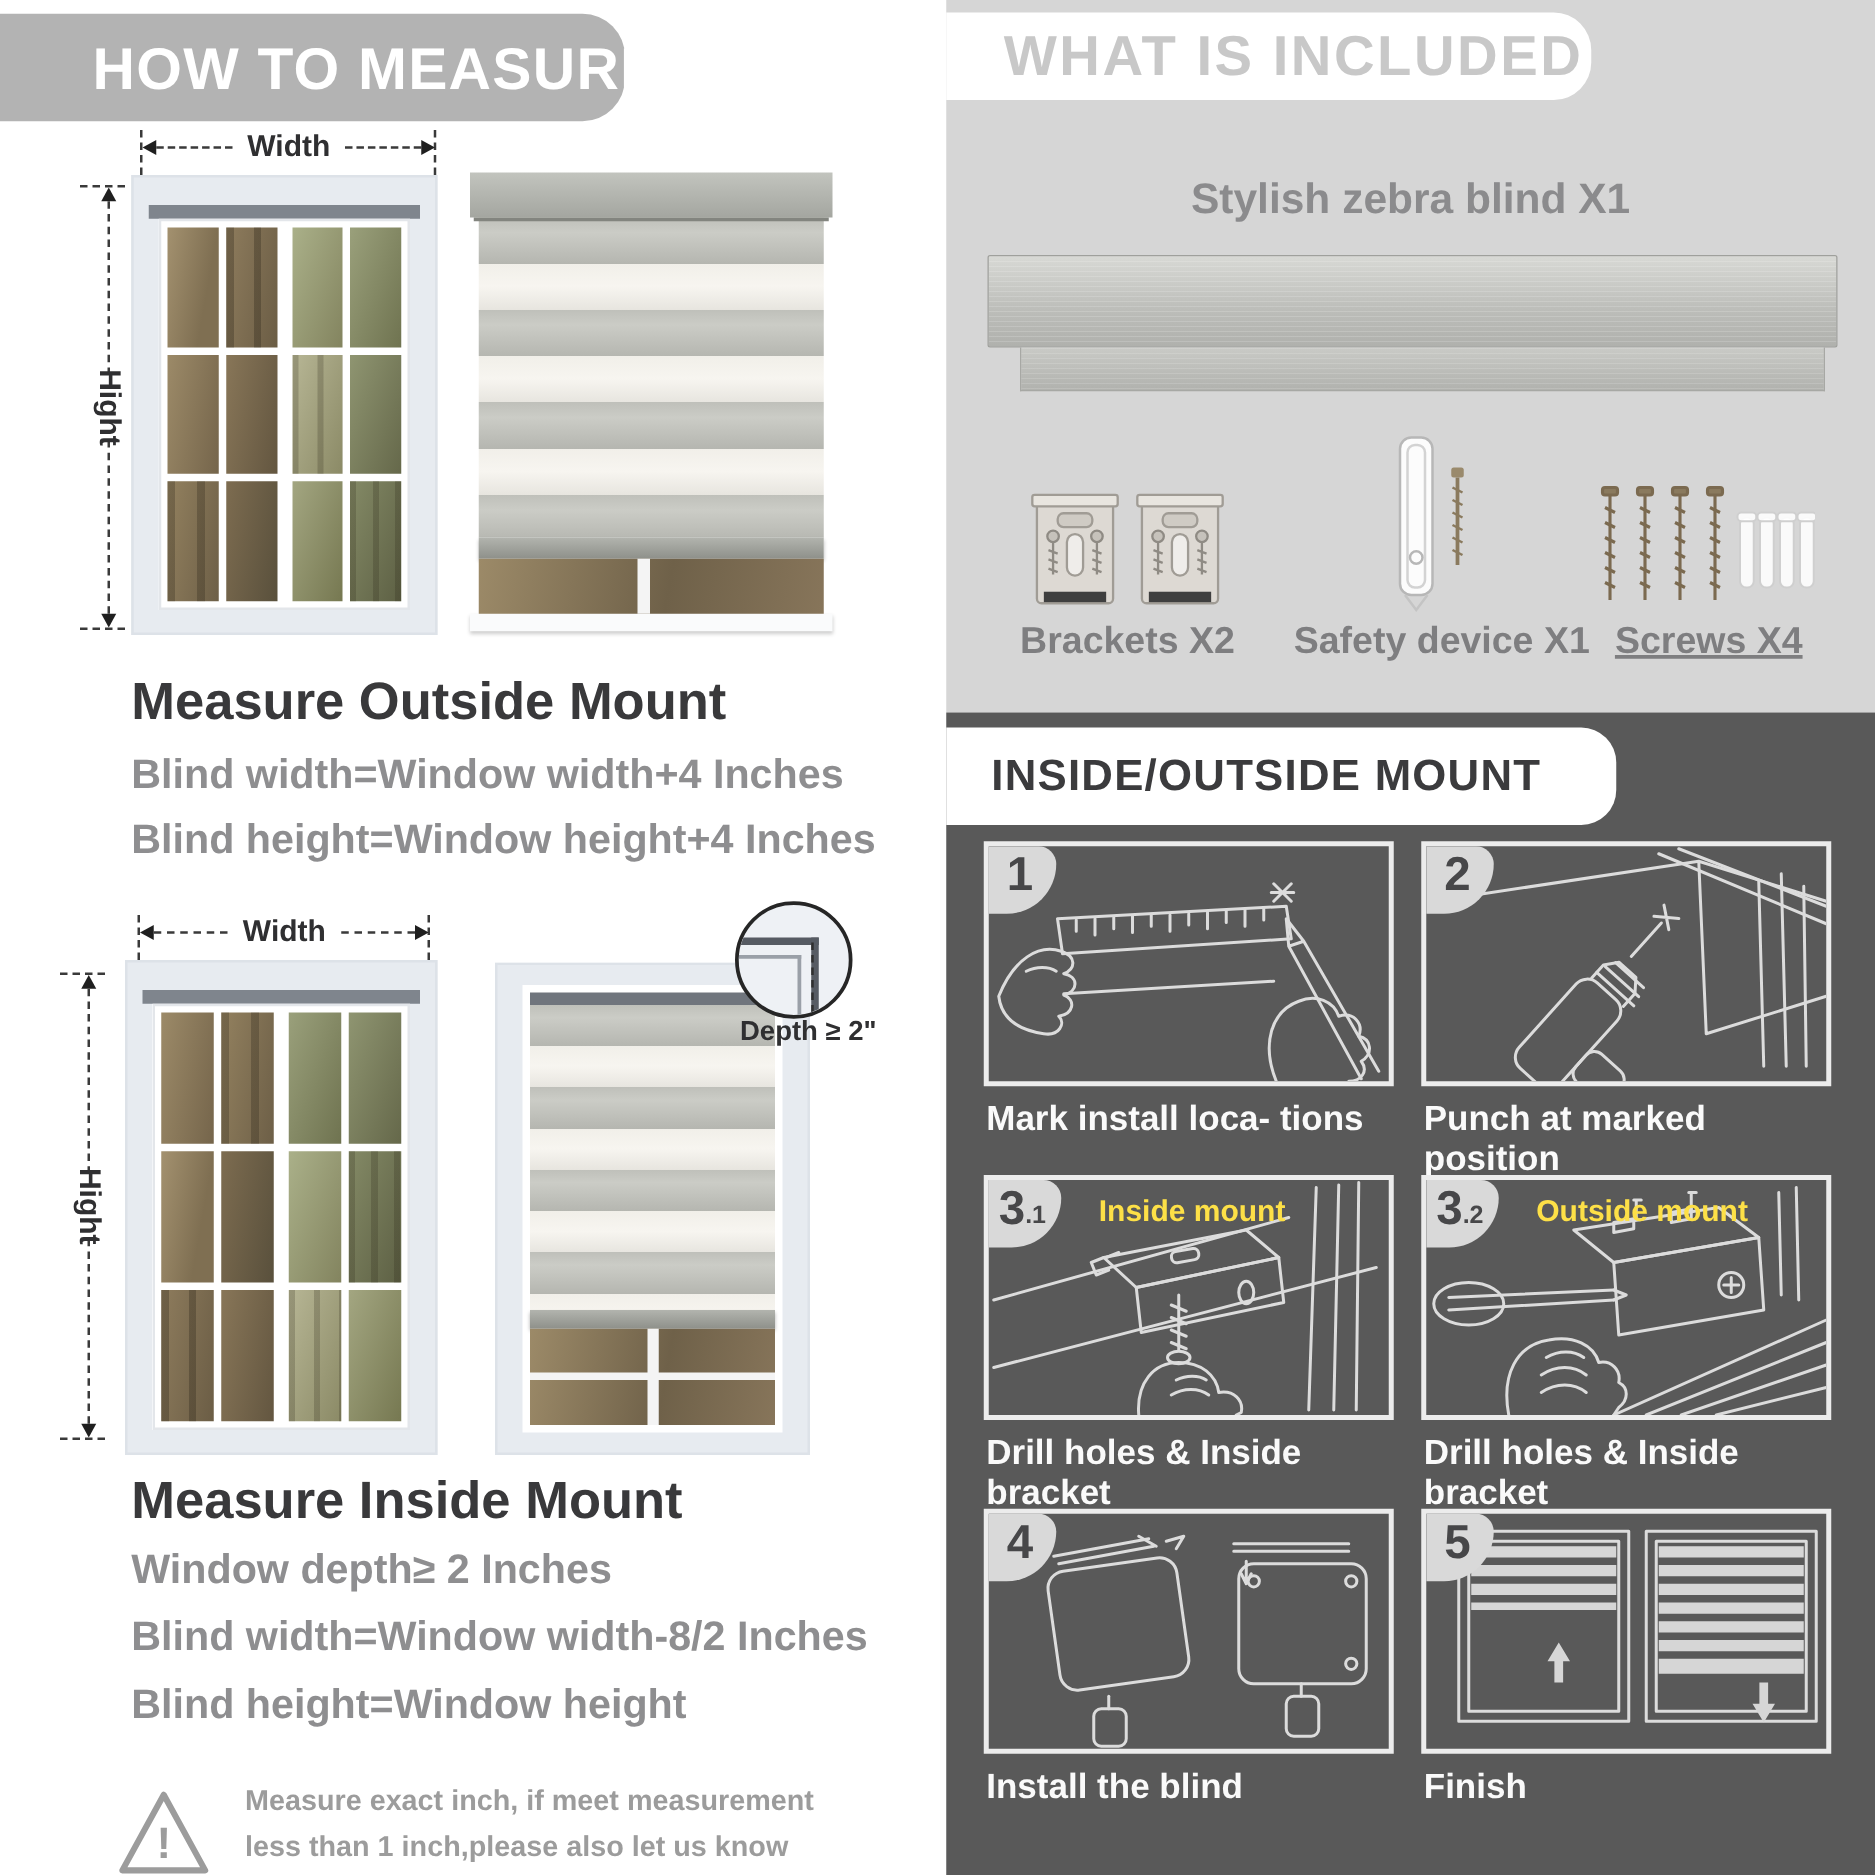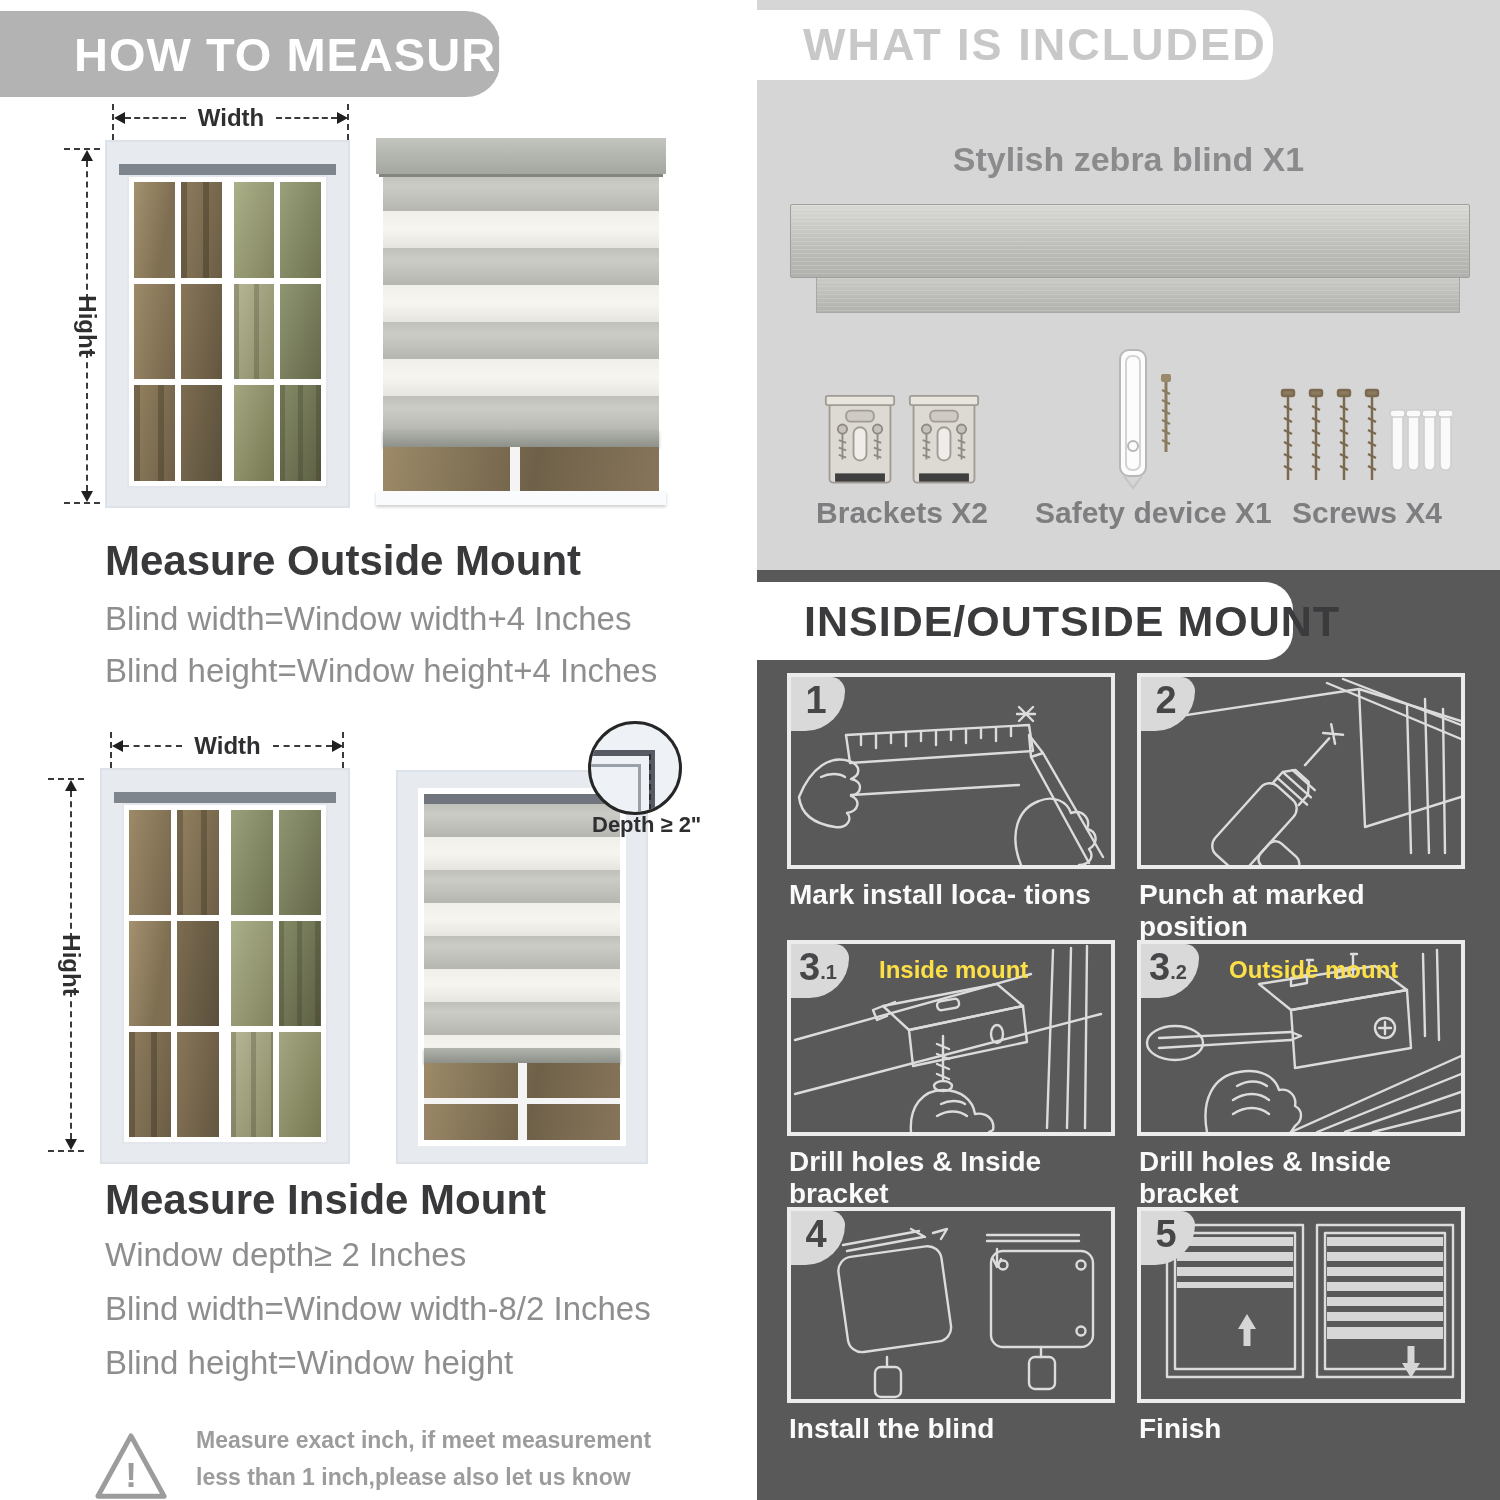--- a/index.html
+++ b/index.html
@@ -66,21 +66,21 @@
   .vtick{position:absolute;width:0;height:36px;border-left:2px dashed #3a3a3a;}
   .htick{position:absolute;height:0;width:36px;border-top:2px dashed #3a3a3a;}
   .dim-v{position:absolute;display:flex;flex-direction:column;align-items:center;width:26px;}
   .dvl{flex:1;width:0;border-left:2px dashed #3a3a3a;}
   .av{width:0;height:0;border-left:6px solid transparent;border-right:6px solid transparent;}
   .av.up{border-bottom:11px solid #1f1f1f;}
   .av.down{border-top:11px solid #1f1f1f;}
   .dim-label.v{transform:rotate(90deg);margin:14px 0;}
 
   .sec-heading{position:absolute;font-size:42px;font-weight:700;color:#39393b;white-space:nowrap;}
-  .spec-line{position:absolute;font-size:33px;font-weight:400;color:#8e8e90;white-space:nowrap;}
+  .spec-line{position:absolute;font-size:33px;font-weight:700;color:#8e8e90;white-space:nowrap;}
 
   .magnifier{position:absolute;left:588px;top:721px;width:88px;height:88px;border:3px solid #262626;border-radius:50%;
     background:#eef1f5;overflow:hidden;z-index:5;}
   .mag-frame{position:absolute;left:-12px;top:26px;right:24px;bottom:-12px;border-top:6px solid #565b63;border-right:6px solid #565b63;}
   .mag-frame2{position:absolute;left:-12px;top:40px;right:38px;bottom:-12px;border-top:3px solid #9aa0a8;border-right:3px solid #9aa0a8;}
   .mag-dash{position:absolute;right:28px;top:30px;height:56px;border-left:2px dashed #2f2f2f;}
   .depth-label{position:absolute;left:592px;top:812px;font-size:22px;font-weight:700;color:#2f2f31;white-space:nowrap;}
 
   .warning{position:absolute;left:92px;top:1422px;width:570px;display:flex;gap:26px;align-items:flex-start;}
   .warn-tri{flex:0 0 78px;margin-top:8px;}
@@ -99,21 +99,21 @@
                linear-gradient(180deg,#d8d9d5,#bcbdb9 60%,#b0b1ad);}
   .hr-low{margin:0 10px 0 26px;height:34px;border:1px solid #a7a8a4;border-top:none;
     background:repeating-linear-gradient(180deg,rgba(255,255,255,.14) 0 1px,transparent 1px 4px),
                linear-gradient(180deg,#c9cac6,#b1b2ae);}
   .item-col{position:absolute;top:346px;height:148px;display:flex;align-items:flex-end;justify-content:center;gap:12px;}
   .item-label{position:absolute;top:496px;font-size:30px;font-weight:700;color:#7e7e80;text-align:center;white-space:nowrap;}
 
   .mount-section{position:absolute;left:0;top:570px;width:743px;height:930px;background:#595959;}
   .mount-header{position:absolute;left:0;top:12px;width:536px;height:78px;background:#ffffff;
     border-radius:0 28px 28px 0;display:flex;align-items:center;padding-left:36px;box-sizing:border-box;}
-  .mount-header span{font-size:43px;font-weight:700;color:#3b3b3d;letter-spacing:1px;white-space:nowrap;margin-left:11px;}
+  .mount-header span{font-size:35px;font-weight:700;color:#3b3b3d;letter-spacing:1px;white-space:nowrap;}
 
   .steps{position:absolute;left:30px;top:103px;width:678px;display:grid;
     grid-template-columns:328px 328px;column-gap:22px;}
   .step{height:267px;position:relative;}
   .panel{position:relative;width:328px;height:196px;border:4px solid #ececec;box-sizing:border-box;overflow:hidden;background:#595959;}
   .panel svg{position:absolute;left:0;top:0;width:100%;height:100%;}
   .la{stroke:#dcdcdc;fill:none;stroke-width:2.4;stroke-linecap:round;stroke-linejoin:round;}
   .badge{position:absolute;top:0;left:0;height:54px;min-width:54px;background:#d9d9d9;
     border-radius:0 18px 50px 0;display:flex;align-items:flex-start;justify-content:center;
     padding:1px 12px 0 8px;box-sizing:border-box;z-index:3;}
@@ -349,21 +349,21 @@
                 <rect x="152" y="30" width="11" height="56" rx="5"></rect>
                 <rect x="150" y="26" width="15" height="7" rx="3"></rect>
               </g>
             <g>
                 <rect x="168" y="30" width="11" height="56" rx="5"></rect>
                 <rect x="166" y="26" width="15" height="7" rx="3"></rect>
               </g>
           </g>
         </svg>
       </div>
-      <div class="item-label" style="left:520px;width:180px;">Screws X4</div>
+      <div class="item-label" style="left:520px;width:180px;text-decoration:underline;">Screws X4</div>
     </div>
 
     <div class="mount-section">
       <div class="mount-header">
         <span>INSIDE/OUTSIDE MOUNT</span>
       </div>
 
       <div class="steps">
 
         <div class="step">

